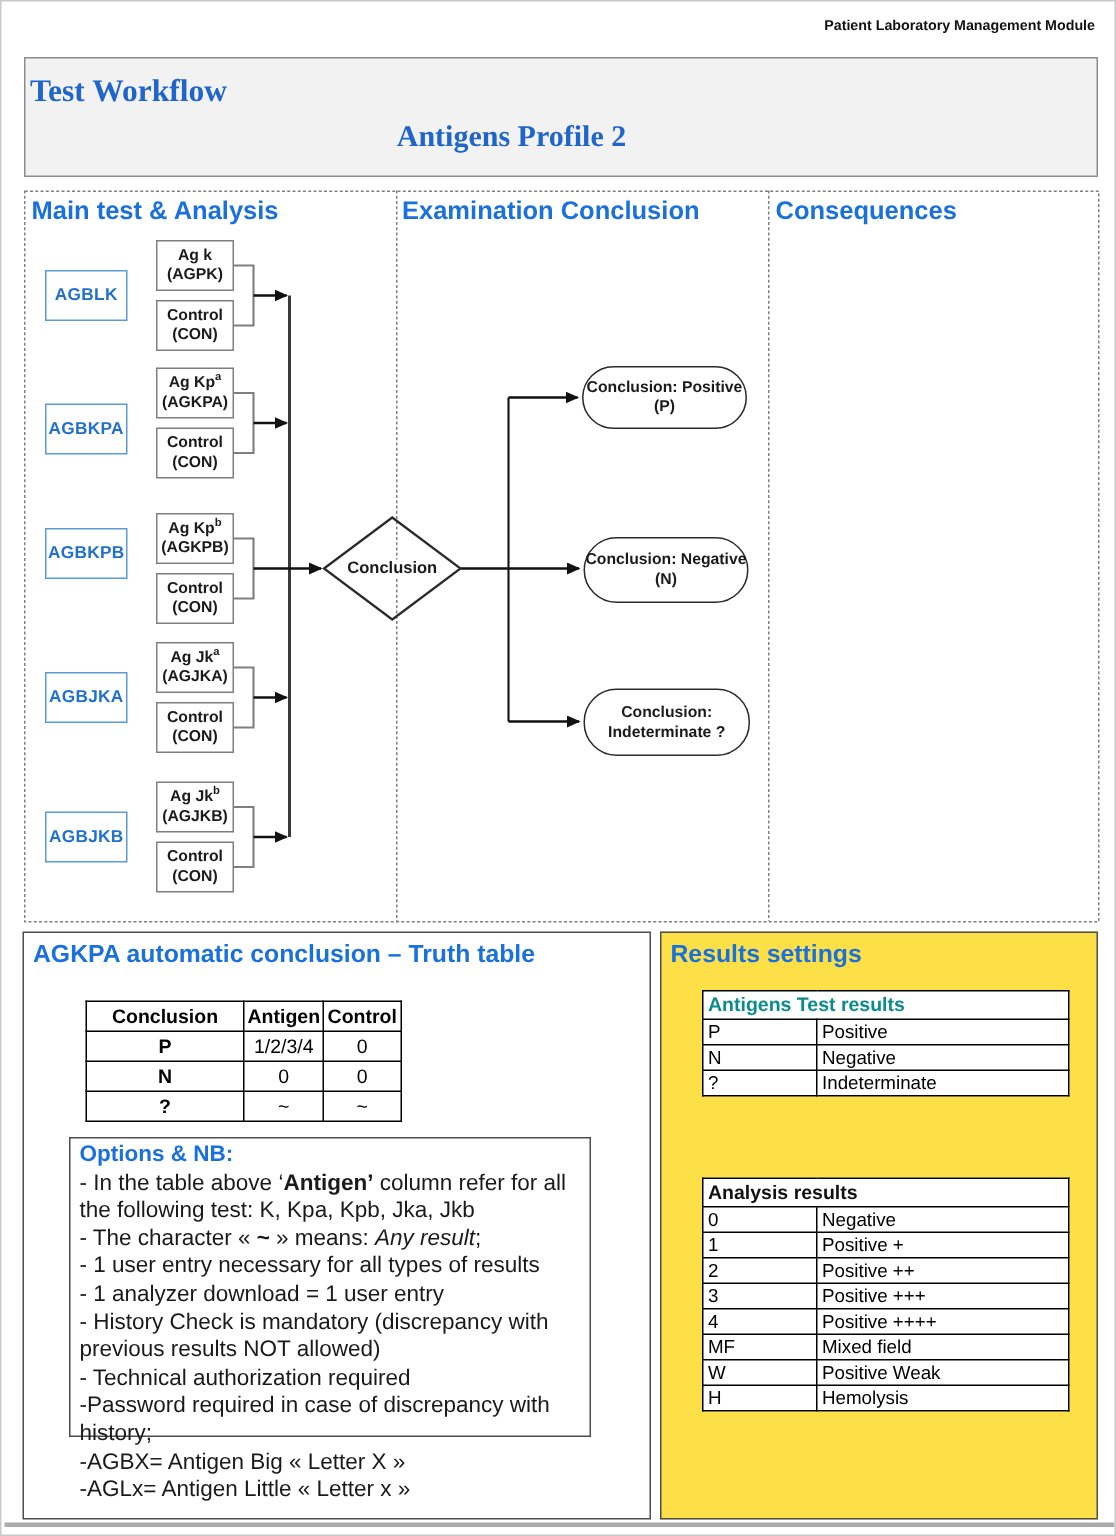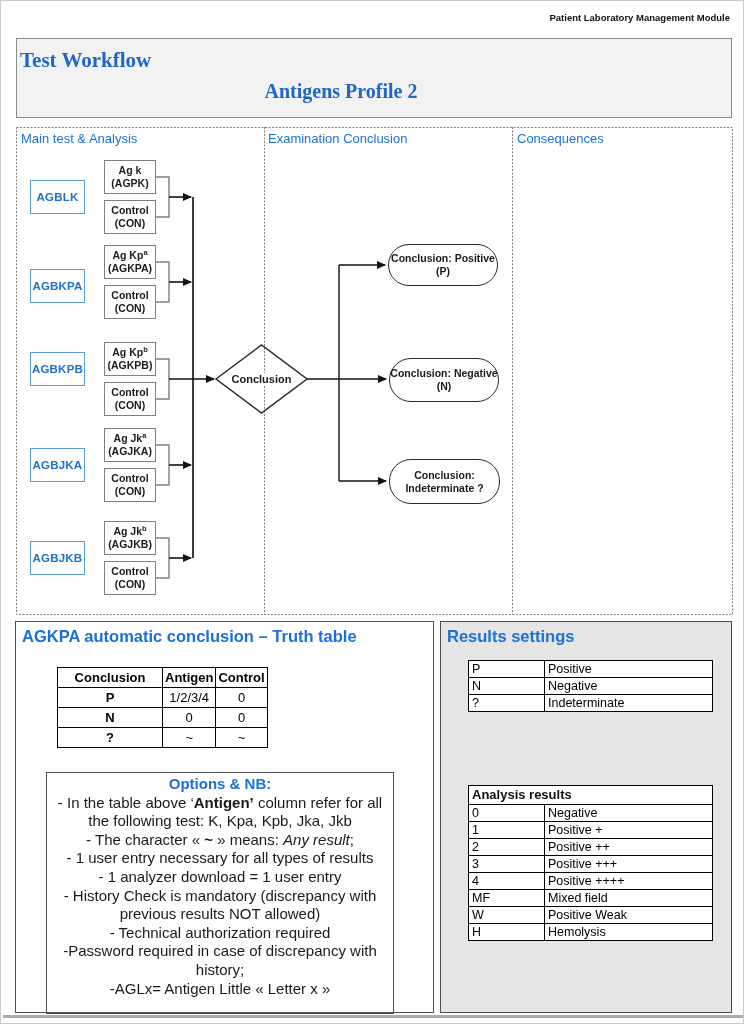--- a/index.html
+++ b/index.html
@@ -10,21 +10,21 @@
 
   .module-label{position:absolute;top:11px;right:13px;font-size:9.5px;font-weight:bold;color:#111;}
 
   .header-box{position:absolute;left:15px;top:37px;width:716px;height:80px;box-sizing:border-box;
               background:#f2f2f2;border:1px solid #8c8c8c;}
   .title-left{position:absolute;left:19px;top:47px;font-family:"Liberation Serif","DejaVu Serif",serif;
               font-size:21px;font-weight:bold;color:var(--serif-blue);}
   .title-center{position:absolute;left:0;top:79px;width:680px;text-align:center;
               font-family:"Liberation Serif","DejaVu Serif",serif;font-size:20px;font-weight:bold;color:var(--serif-blue);}
 
-  .col-head{position:absolute;font-size:13px;font-weight:normal;color:var(--heading-blue);white-space:nowrap;}
+  .col-head{position:absolute;font-size:17px;font-weight:bold;color:var(--heading-blue);white-space:nowrap;}
   #col1{left:20px;top:130px;} #col2{left:267px;top:130px;} #col3{left:516px;top:130px;}
 
   .code-box{position:absolute;left:29px;width:55px;height:34px;box-sizing:border-box;background:#fff;
             border:1.4px solid var(--code-border);color:var(--code-blue);font-size:11.5px;font-weight:bold;
             display:flex;align-items:center;justify-content:center;letter-spacing:.2px;}
   .an-box{position:absolute;left:103px;width:52px;height:34px;box-sizing:border-box;background:#fff;
           border:1.4px solid #7f7f7f;color:#1a1a1a;font-size:10.5px;font-weight:bold;line-height:13px;
           display:flex;flex-direction:column;align-items:center;justify-content:center;text-align:center;}
   .an-box sup{font-size:7.5px;line-height:0;vertical-align:super;}
 
@@ -33,31 +33,31 @@
   .diamond-label span{background:#fff;padding:0 1px;}
 
   .stadium{position:absolute;box-sizing:border-box;background:#fff;border:1.3px solid #2b2b2b;border-radius:22px;
            display:flex;flex-direction:column;align-items:center;justify-content:center;
            font-size:10.5px;font-weight:bold;line-height:13px;color:#1a1a1a;text-align:center;}
   .out-pos{left:387px;top:243px;width:110px;height:42px;}
   .out-neg{left:388px;top:357px;width:110px;height:44px;}
   .out-ind{left:388px;top:458px;width:111px;height:45px;}
 
   .box-left{position:absolute;left:14px;top:620px;width:419px;height:392px;box-sizing:border-box;border:1px solid #4d4d4d;background:#fff;}
-  .box-right{position:absolute;left:439px;top:620px;width:292px;height:392px;box-sizing:border-box;border:1px solid #4d4d4d;background:#e5e5e5;}
+  .box-right{position:absolute;left:439px;top:620px;width:292px;height:392px;box-sizing:border-box;border:1px solid #4d4d4d;background:#fde047;}
   .sec-title{position:absolute;left:6px;top:5px;font-size:16.5px;font-weight:bold;color:var(--heading-blue);white-space:nowrap;}
 
   table{border-collapse:collapse;background:#fff;}
   #truth-table{position:absolute;left:41px;top:45px;table-layout:fixed;}
   #truth-table th,#truth-table td{border:1.5px solid #000;font-size:13px;text-align:center;height:19px;padding:0 2px;}
   #truth-table th{font-weight:bold;}
   #truth-table td.rowhead{font-weight:bold;}
 
-  .options-box{position:absolute;left:30px;top:150px;width:348px;height:242px;box-sizing:border-box;
-               border:1px solid #4d4d4d;padding:2px 6px 0 6px;font-size:15px;line-height:18.6px;color:#1a1a1a;text-align:center;}
+  .options-box{position:absolute;left:30px;top:136px;width:348px;height:200px;box-sizing:border-box;
+               border:1px solid #4d4d4d;padding:2px 6px 0 6px;font-size:15px;line-height:18.6px;color:#1a1a1a;}
   .options-title{font-size:15px;font-weight:bold;color:var(--heading-blue);line-height:18.6px;}
   .options-item{margin:0;}
 
   .rs-table{position:absolute;left:27px;table-layout:fixed;width:244px;border:1.5px solid #000;}
   .rs-table th,.rs-table td{border:1px solid #000;font-size:12.5px;text-align:left;padding:1px 3px;height:14px;line-height:14px;}
   #antigens-table{top:38px;}
   #analysis-table{top:163px;}
   #antigens-table th{color:var(--teal);font-size:13px;font-weight:bold;height:16px;}
   #analysis-table th{color:#111;font-size:13px;font-weight:bold;height:16px;}
 
@@ -208,34 +208,38 @@
     <div class="options-box">
       <div class="options-title">Options &amp; NB:</div>
       <div id="options-items">
           <div class="options-item">- In the table above ‘<b>Antigen’</b> column refer for all the following test: K, Kpa, Kpb, Jka, Jkb</div>
           <div class="options-item">- The character « <b>~</b> » means: <i>Any result</i>;</div>
           <div class="options-item">- 1 user entry necessary for all types of results</div>
           <div class="options-item">- 1 analyzer download = 1 user entry</div>
           <div class="options-item">- History Check is mandatory (discrepancy with previous results NOT allowed)</div>
           <div class="options-item">- Technical authorization required</div>
           <div class="options-item">-Password required in case of discrepancy with history;</div>
+          <div class="options-item">-AGBX= Antigen Big « Letter X »</div>
           <div class="options-item">-AGLx= Antigen Little « Letter x »</div>
         </div>
     </div>
   </div>
 
   <div class="box-right">
     <div class="sec-title">Results settings</div>
     <table class="rs-table" id="antigens-table">
       <colgroup>
           <col style="width:76px">
           <col style="width:168px">
         </colgroup>
       <tbody id="antigens-body">
           <tr>
+            <th colspan="2">Antigens Test results</th>
+          </tr>
+          <tr>
             <td>P</td>
             <td>Positive</td>
           </tr>
           <tr>
             <td>N</td>
             <td>Negative</td>
           </tr>
           <tr>
             <td>?</td>
             <td>Indeterminate</td>

